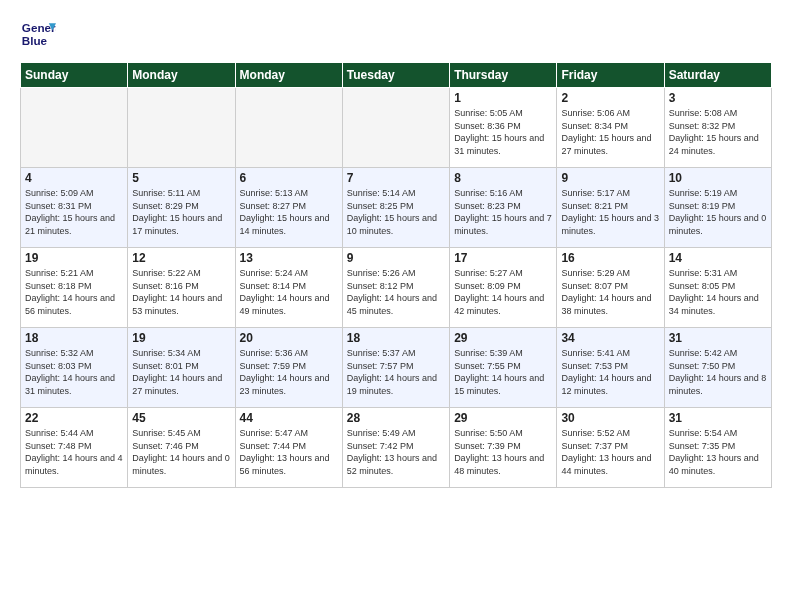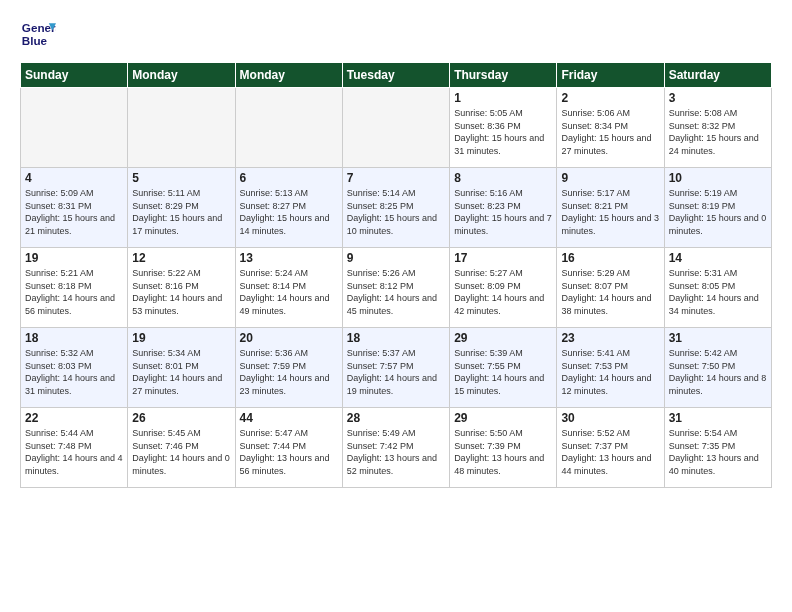--- a/index.html
+++ b/index.html
@@ -215,35 +215,35 @@
           </td>
           <td>
             <div class="day-number">18</div>
             <div class="day-info">Sunrise: 5:37 AM<br>Sunset: 7:57 PM<br>Daylight: 14 hours and 19 minutes.</div>
           </td>
           <td>
             <div class="day-number">29</div>
             <div class="day-info">Sunrise: 5:39 AM<br>Sunset: 7:55 PM<br>Daylight: 14 hours and 15 minutes.</div>
           </td>
           <td>
-            <div class="day-number">23</div>
+            <div class="day-number">34</div>
             <div class="day-info">Sunrise: 5:41 AM<br>Sunset: 7:53 PM<br>Daylight: 14 hours and 12 minutes.</div>
           </td>
           <td>
             <div class="day-number">31</div>
             <div class="day-info">Sunrise: 5:42 AM<br>Sunset: 7:50 PM<br>Daylight: 14 hours and 8 minutes.</div>
           </td>
         </tr>
         <tr>
           <td>
             <div class="day-number">22</div>
             <div class="day-info">Sunrise: 5:44 AM<br>Sunset: 7:48 PM<br>Daylight: 14 hours and 4 minutes.</div>
           </td>
           <td>
-            <div class="day-number">26</div>
+            <div class="day-number">45</div>
             <div class="day-info">Sunrise: 5:45 AM<br>Sunset: 7:46 PM<br>Daylight: 14 hours and 0 minutes.</div>
           </td>
           <td>
             <div class="day-number">44</div>
             <div class="day-info">Sunrise: 5:47 AM<br>Sunset: 7:44 PM<br>Daylight: 13 hours and 56 minutes.</div>
           </td>
           <td>
             <div class="day-number">28</div>
             <div class="day-info">Sunrise: 5:49 AM<br>Sunset: 7:42 PM<br>Daylight: 13 hours and 52 minutes.</div>
           </td>

